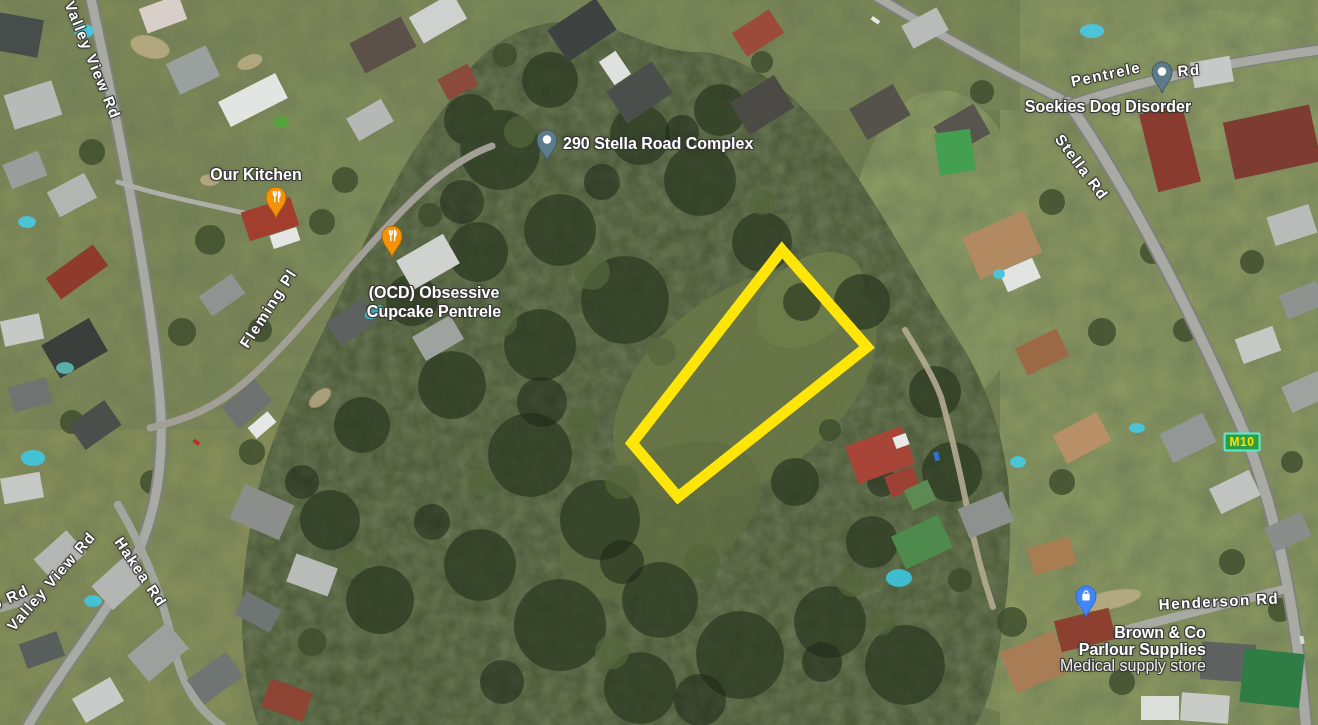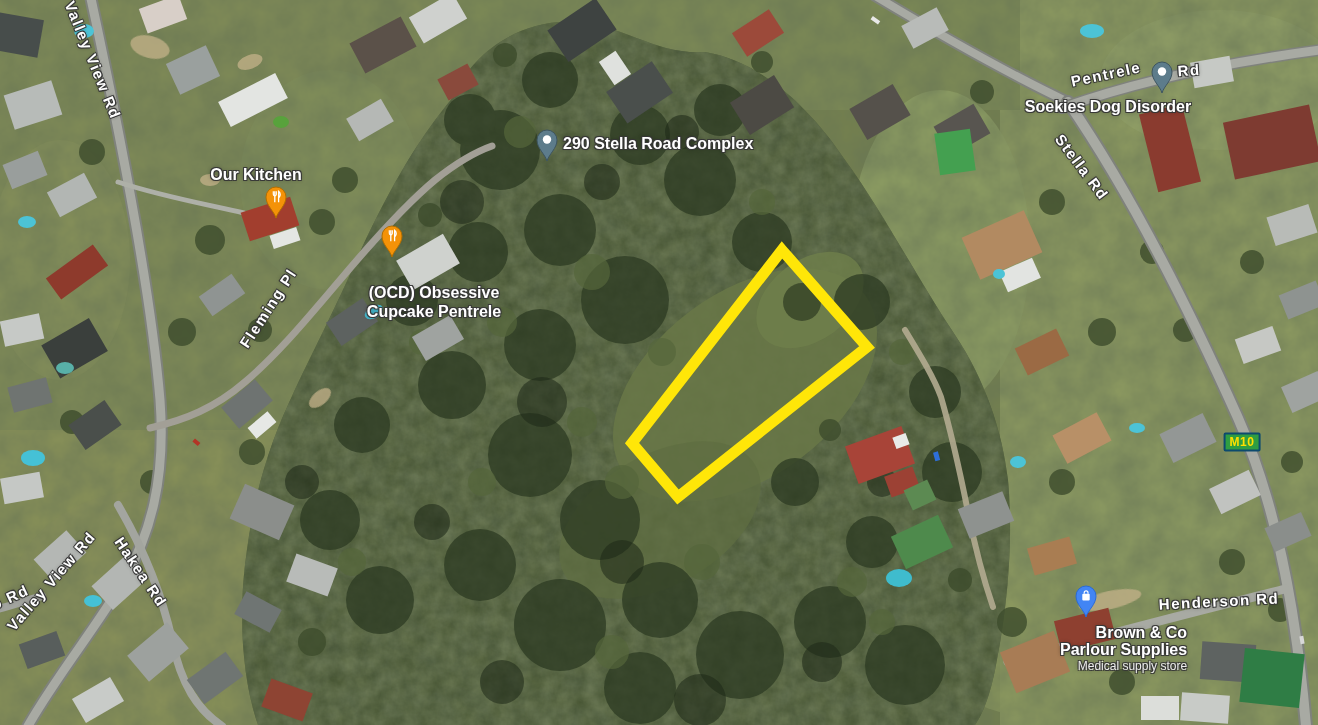--- a/index.html
+++ b/index.html
@@ -8,24 +8,24 @@
   .stage svg.bg{position:absolute;left:0;top:0;display:block;}
   .labels{position:absolute;left:0;top:0;width:100%;height:100%;}
   .lbl{position:absolute;color:#fff;font-weight:bold;font-size:16px;white-space:nowrap;
        text-shadow:-1px -1px 0 rgba(55,55,55,.95),1px -1px 0 rgba(55,55,55,.95),
                    -1px 1px 0 rgba(55,55,55,.95),1px 1px 0 rgba(55,55,55,.95),
                     0 0 4px rgba(0,0,0,.45);}
   .center{transform:translate(-50%,-50%);}
   .leftanchor{transform:translateY(-50%);}
   .road{font-size:15px;letter-spacing:1.5px;}
   .poi2{text-align:center;line-height:19px;}
-  .sub{font-weight:normal;font-size:12px;color:#ececec;letter-spacing:0;}
+  .sub{font-weight:normal;font-size:16px;color:#ececec;letter-spacing:0;}
   .pin{position:absolute;width:24px;height:34px;}
   .badge{position:absolute;transform:translate(-50%,-50%);background:#2f9e41;
-         border:2px solid #0c4a6e;color:#ffe000;font-weight:bold;font-size:12px;
+         border:2px solid #5eead4;color:#ffe000;font-weight:bold;font-size:12px;
          line-height:13px;padding:1px 4px;border-radius:2px;letter-spacing:.5px;}
   .brown-lines{line-height:16.5px;text-align:right;}
 </style>
 </head>
 <body>
 
 <div class="stage">
 
 <svg class="bg" width="1318" height="725" viewBox="0 0 1318 725">
   <defs>

